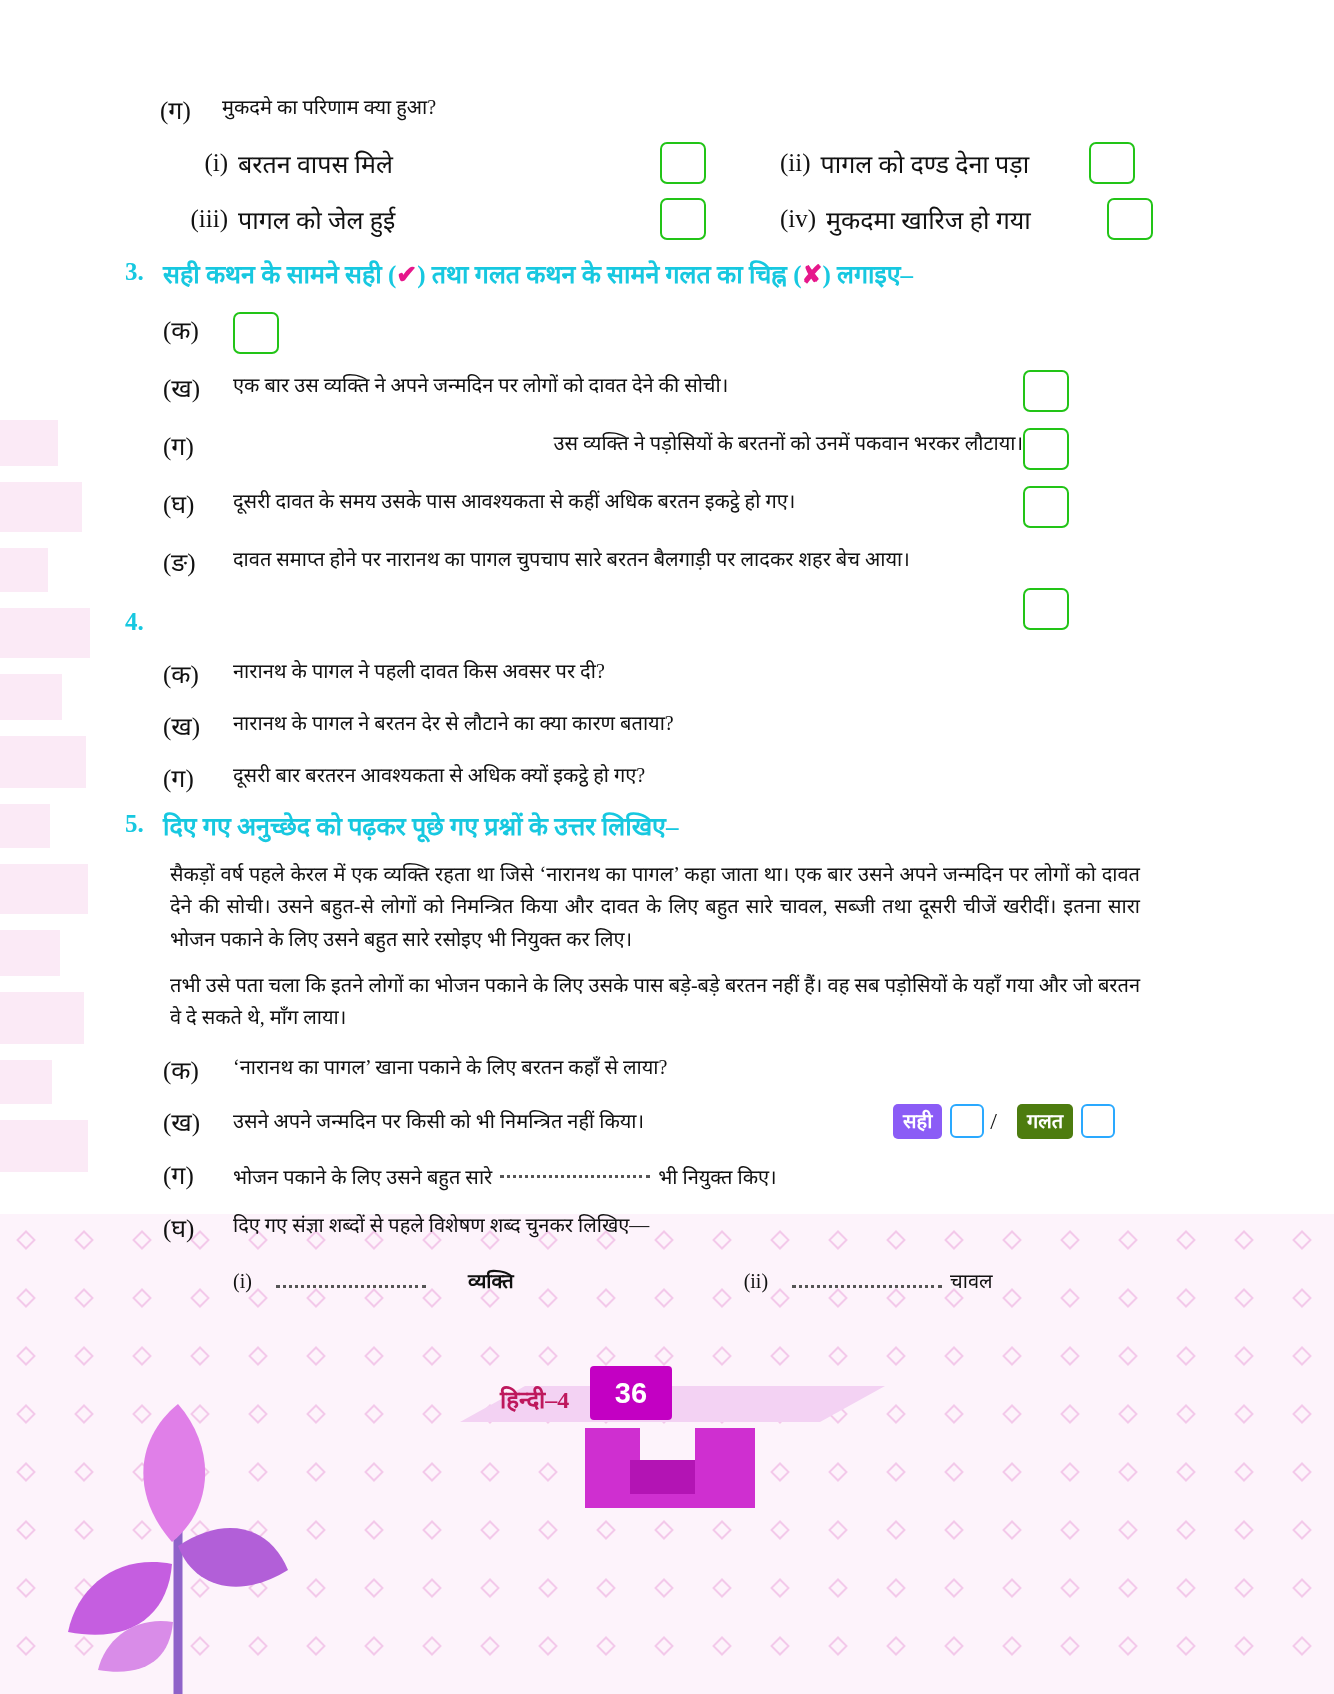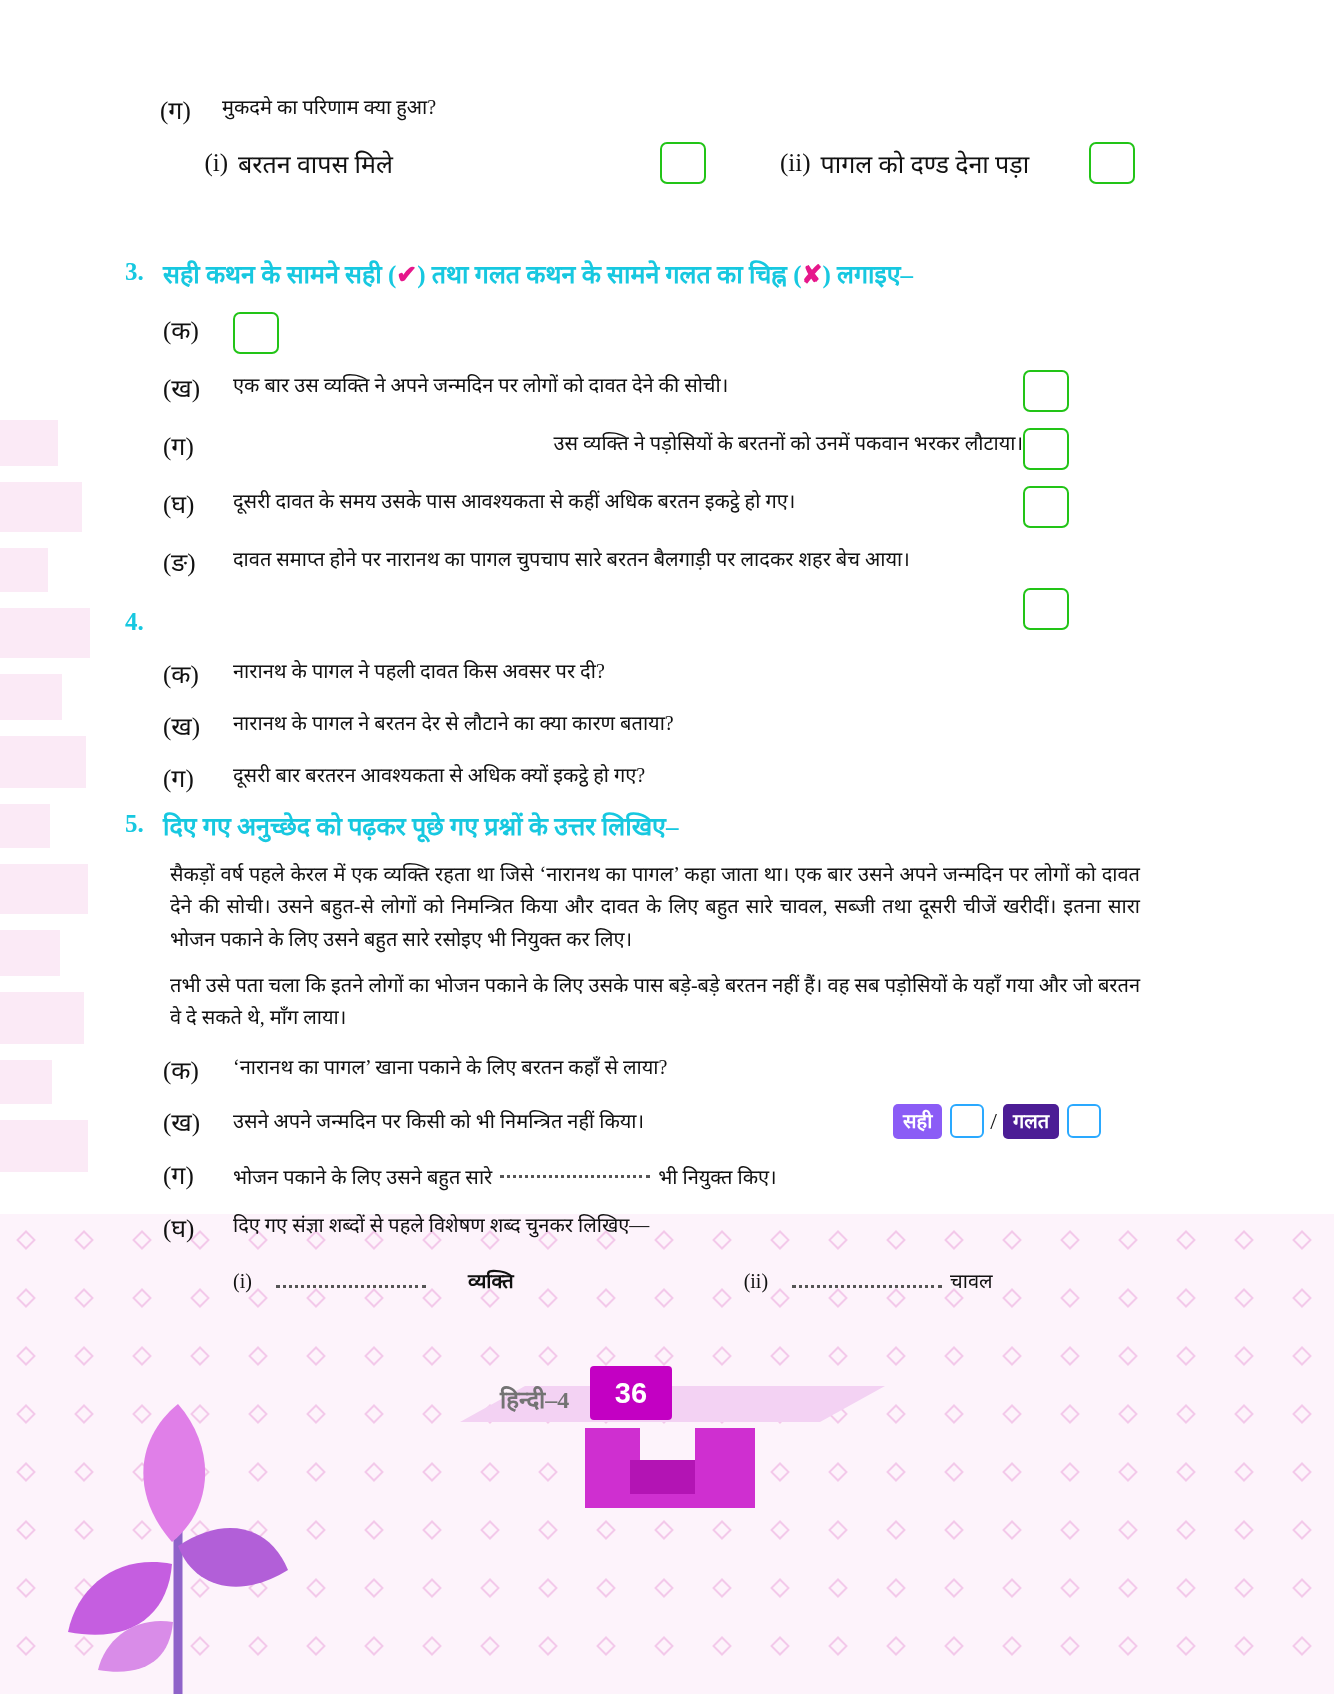--- a/index.html
+++ b/index.html
@@ -60,34 +60,34 @@
   .opt-key{font-size:25px;color:#111;}
   .opt-txt{font-size:25px;color:#111;margin-left:10px;}
 
   
   .badge{
     display:inline-block;color:#fff;font-size:20px;font-weight:bold;
     padding:3px 10px 5px 10px;border-radius:5px;vertical-align:middle;
     font-family:"Liberation Sans",sans-serif;
   }
   .badge.sahi{background:#8b5cf6;}
-  .badge.galat{background:#4c1d95;}
+  .badge.galat{background:#4d7c0f;margin-left:14px;}
   .slash{font-size:24px;color:#111;margin:0 6px;vertical-align:middle;}
 
   .dotline{
     display:inline-block;min-width:150px;
     border-bottom:3px dotted #555;height:1px;margin:0 8px 7px 8px;
     vertical-align:middle;
   }
 
   
   .footer{position:absolute;left:0;bottom:170px;width:1334px;height:170px;}
   .foot-label{
     position:absolute;left:500px;top:28px;
-    font-size:24px;color:#737373;font-weight:bold;
+    font-size:24px;color:#be185d;font-weight:bold;
   }
   .pagebox{
     position:absolute;left:590px;top:12px;width:82px;height:54px;
     background:#c300c3;border-radius:4px;
     color:#fff;font-size:29px;font-weight:bold;
     display:flex;align-items:center;justify-content:center;
     font-family:"Liberation Sans",sans-serif;
   }
 </style>
 </head>
@@ -142,20 +142,32 @@
         <span class="opt-txt">बरतन वापस मिले</span>
       </div>
       <span class="box"></span>
       <div class="opt-r" style="margin-left:74px;">
         <span class="opt-key">(ii)</span>
         <span class="opt-txt">पागल को दण्ड देना पड़ा</span>
       </div>
       <span class="box" style="margin-left:60px;"></span>
     </div>
 
+    <div class="optrow" style="margin-top:14px;">
+      <div class="opt-l">
+        <span style="width:68px;display:inline-block;text-align:right;" class="opt-key">(iii)</span>
+        <span class="opt-txt">पागल को जेल हुई</span>
+      </div>
+      <span class="box"></span>
+      <div class="opt-r" style="margin-left:74px;">
+        <span class="opt-key">(iv)</span>
+        <span class="opt-txt">मुकदमा खारिज हो गया</span>
+      </div>
+      <span class="box" style="margin-left:76px;"></span>
+    </div>
   </div>
 
   <div style="position:absolute;left:125px;top:258px;width:1020px;">
     <div class="row">
       <div class="qnum">3.</div>
       <div class="qhead"><span>सही कथन के सामने सही (</span><span class="tick">✔</span><span>) तथा गलत कथन के सामने गलत का चिह्न (</span><span class="cross">✘</span><span>) लगाइए–</span></div>
     </div>
 
     <div class="row" style="margin-top:20px;">
       <div class="label wide" style="margin-left:38px;">(क)</div>

